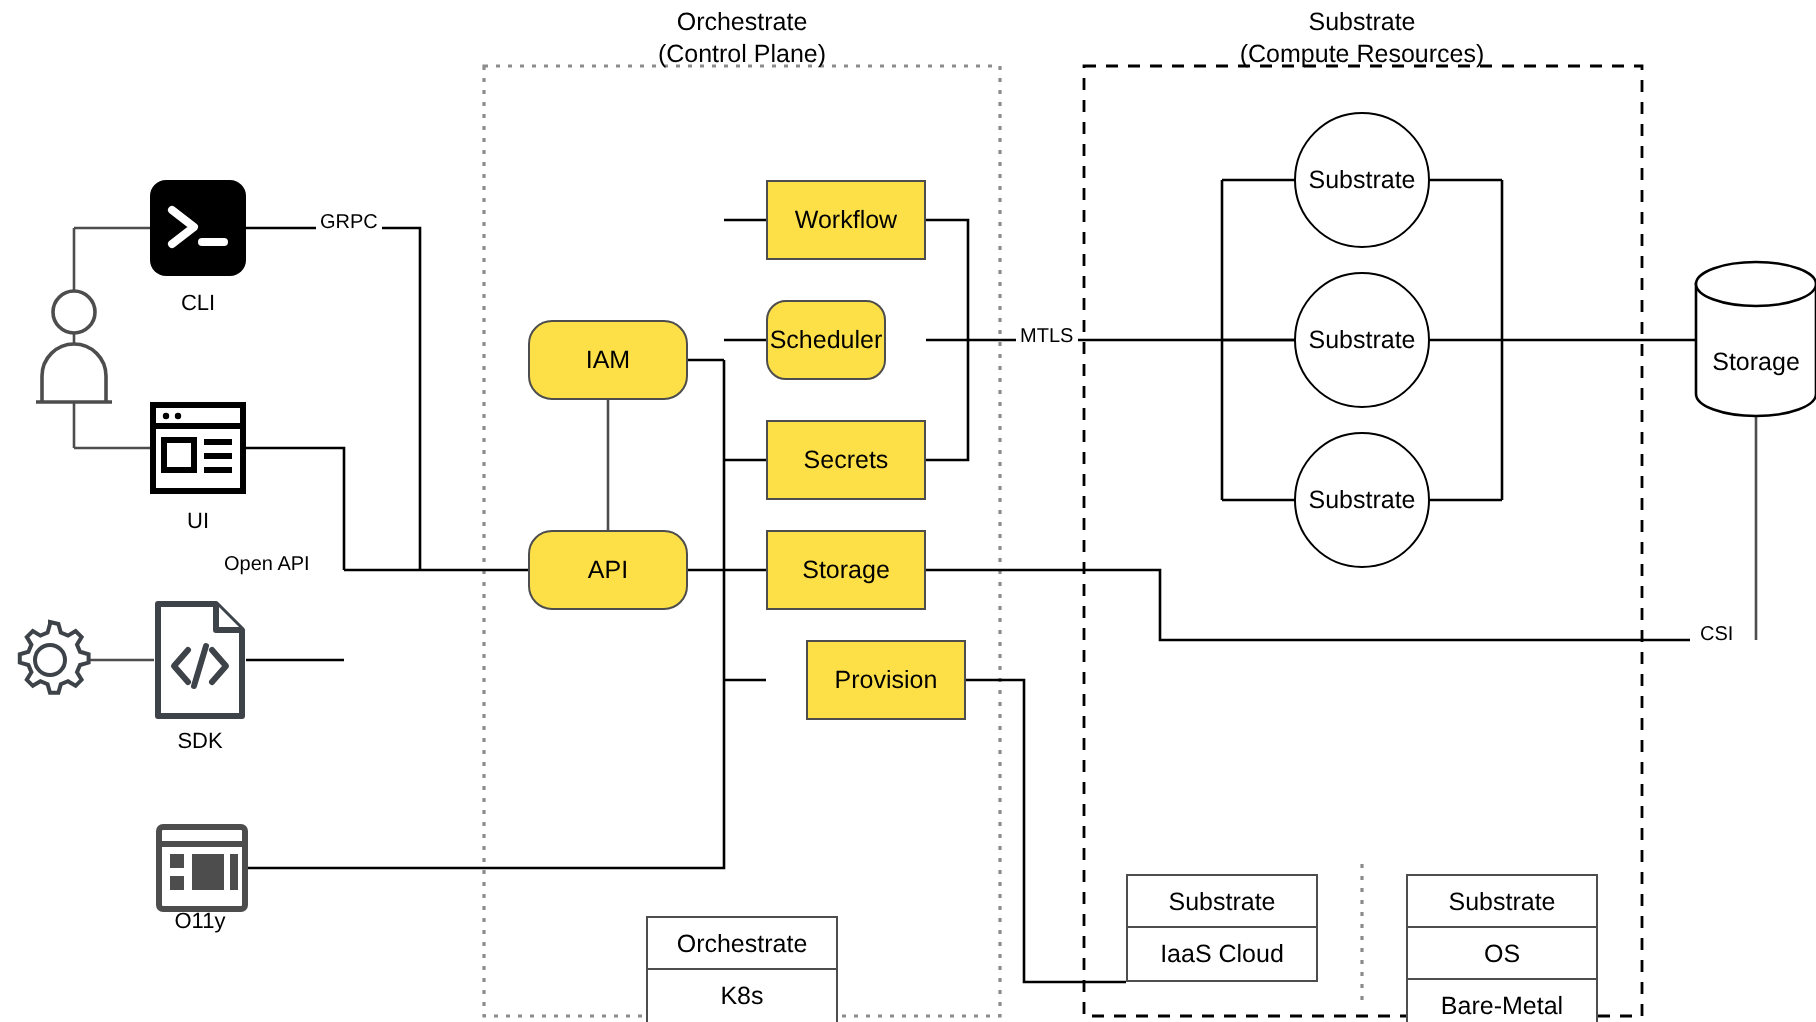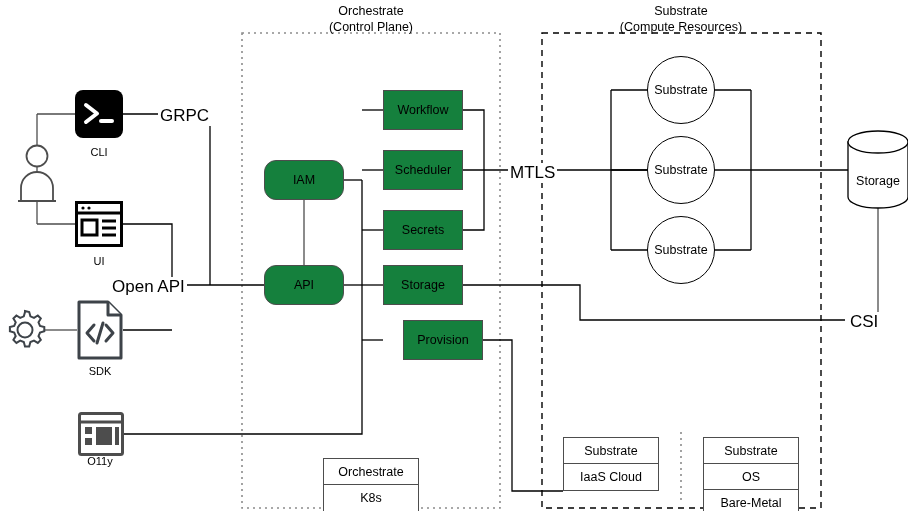--- a/index.html
+++ b/index.html
@@ -33,31 +33,31 @@
     text-align: center;
   }
   .grouptitle {
     font-size: 12.5px;
     color: #000000;
     text-align: center;
     white-space: nowrap;
   }
   .edgelabel {
     position: absolute;
-    font-size: 17px;
+    font-size: 10px;
     color: #000000;
     background: #ffffff;
     padding: 0 2px;
     white-space: nowrap;
   }
   .nodebox {
     position: absolute;
     box-sizing: border-box;
     border: 1.4px solid #4d4d4d;
-    background: #15803d;
+    background: #fde047;
     display: flex;
     align-items: center;
     justify-content: center;
     font-size: 12.5px;
     color: #000000;
   }
   .nodebox.round {
     border-radius: 12px;
   }
   .circle {
@@ -241,21 +241,21 @@
 
   <div class="nodebox round" style="left:264px; top:160px; width:80px; height:40px;">
     <span>IAM</span>
   </div>
   <div class="nodebox round" style="left:264px; top:265px; width:80px; height:40px;">
     <span>API</span>
   </div>
   <div class="nodebox" style="left:383px; top:90px; width:80px; height:40px;">
     <span>Workflow</span>
   </div>
-  <div class="nodebox" style="left:383px; top:150px; width:80px; height:40px;">
+  <div class="nodebox" style="left:383px; top:150px; width:60px; height:40px;border-radius:10px;">
     <span>Scheduler</span>
   </div>
   <div class="nodebox" style="left:383px; top:210px; width:80px; height:40px;align-items:center;">
     <span>Secrets</span>
   </div>
   <div class="nodebox" style="left:383px; top:265px; width:80px; height:40px;">
     <span>Storage</span>
   </div>
   <div class="nodebox" style="left:403px; top:320px; width:80px; height:40px;">
     <span>Provision</span>

